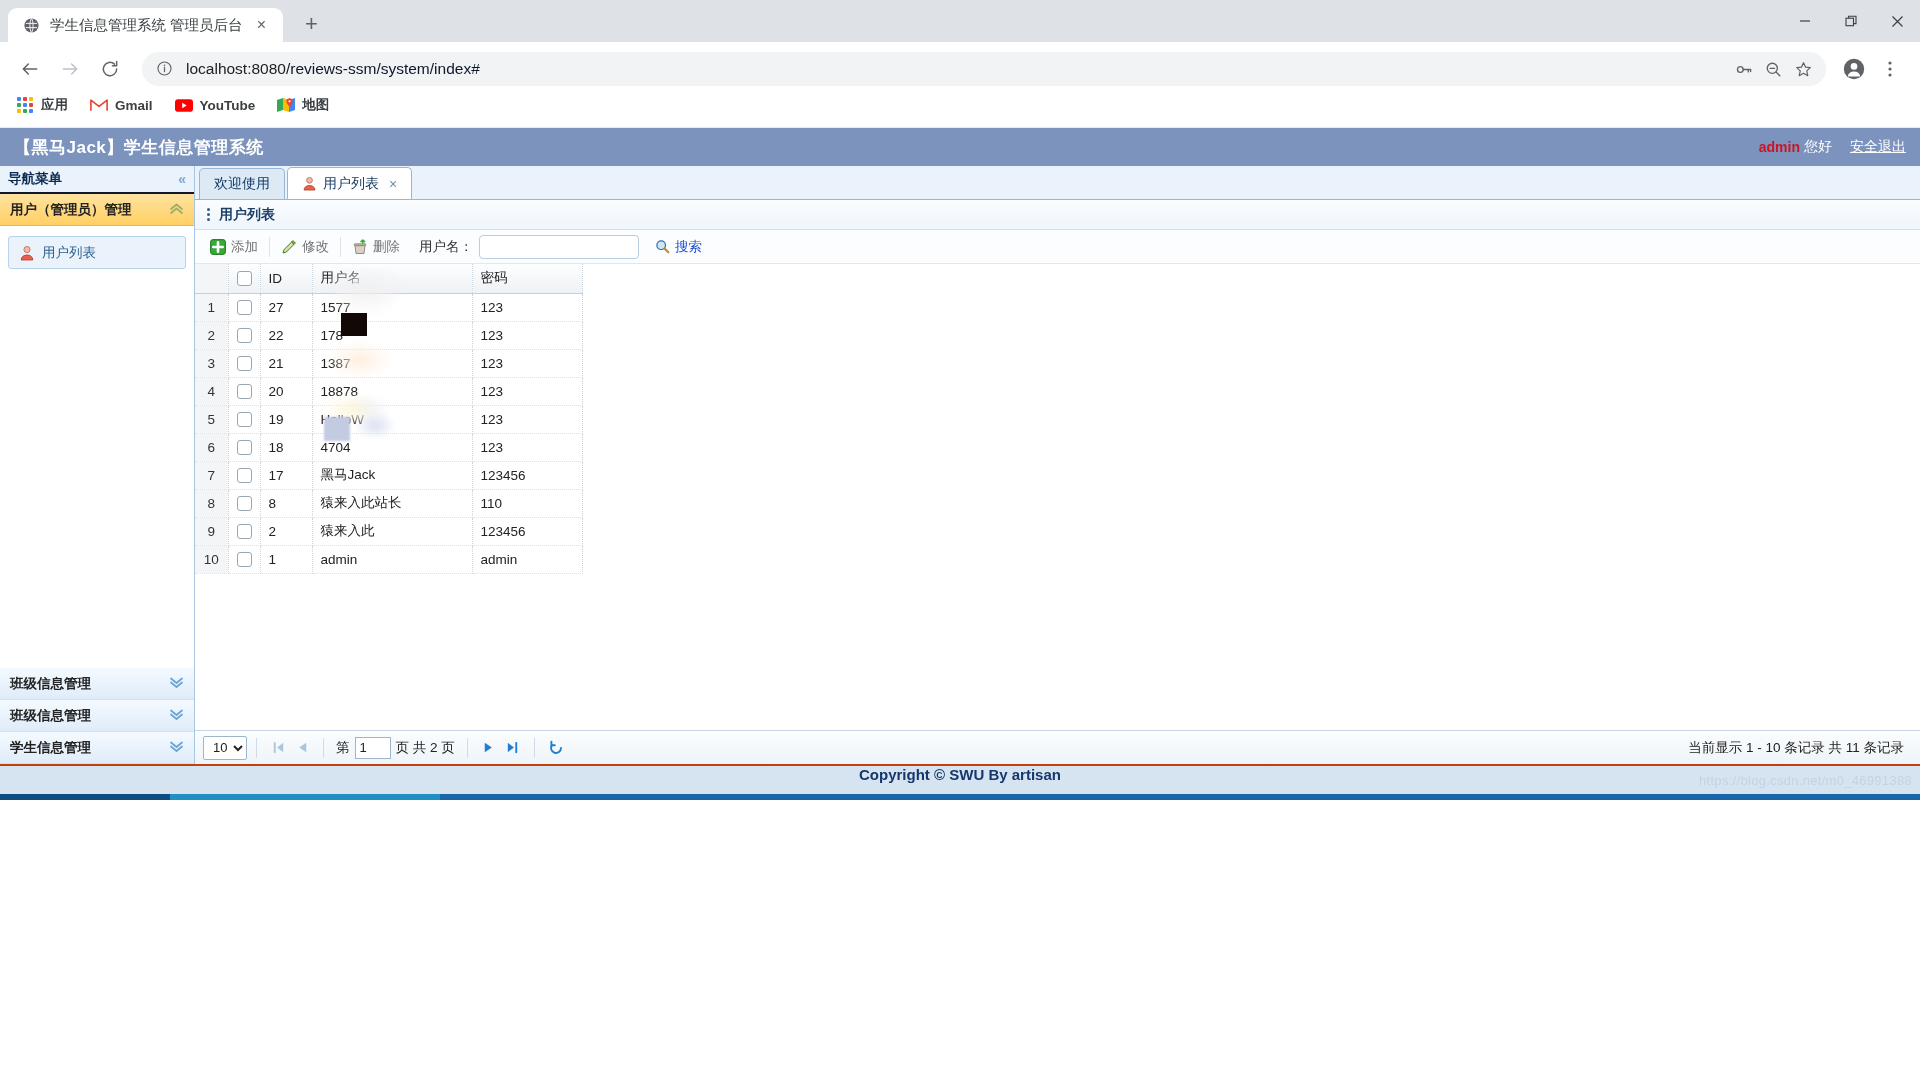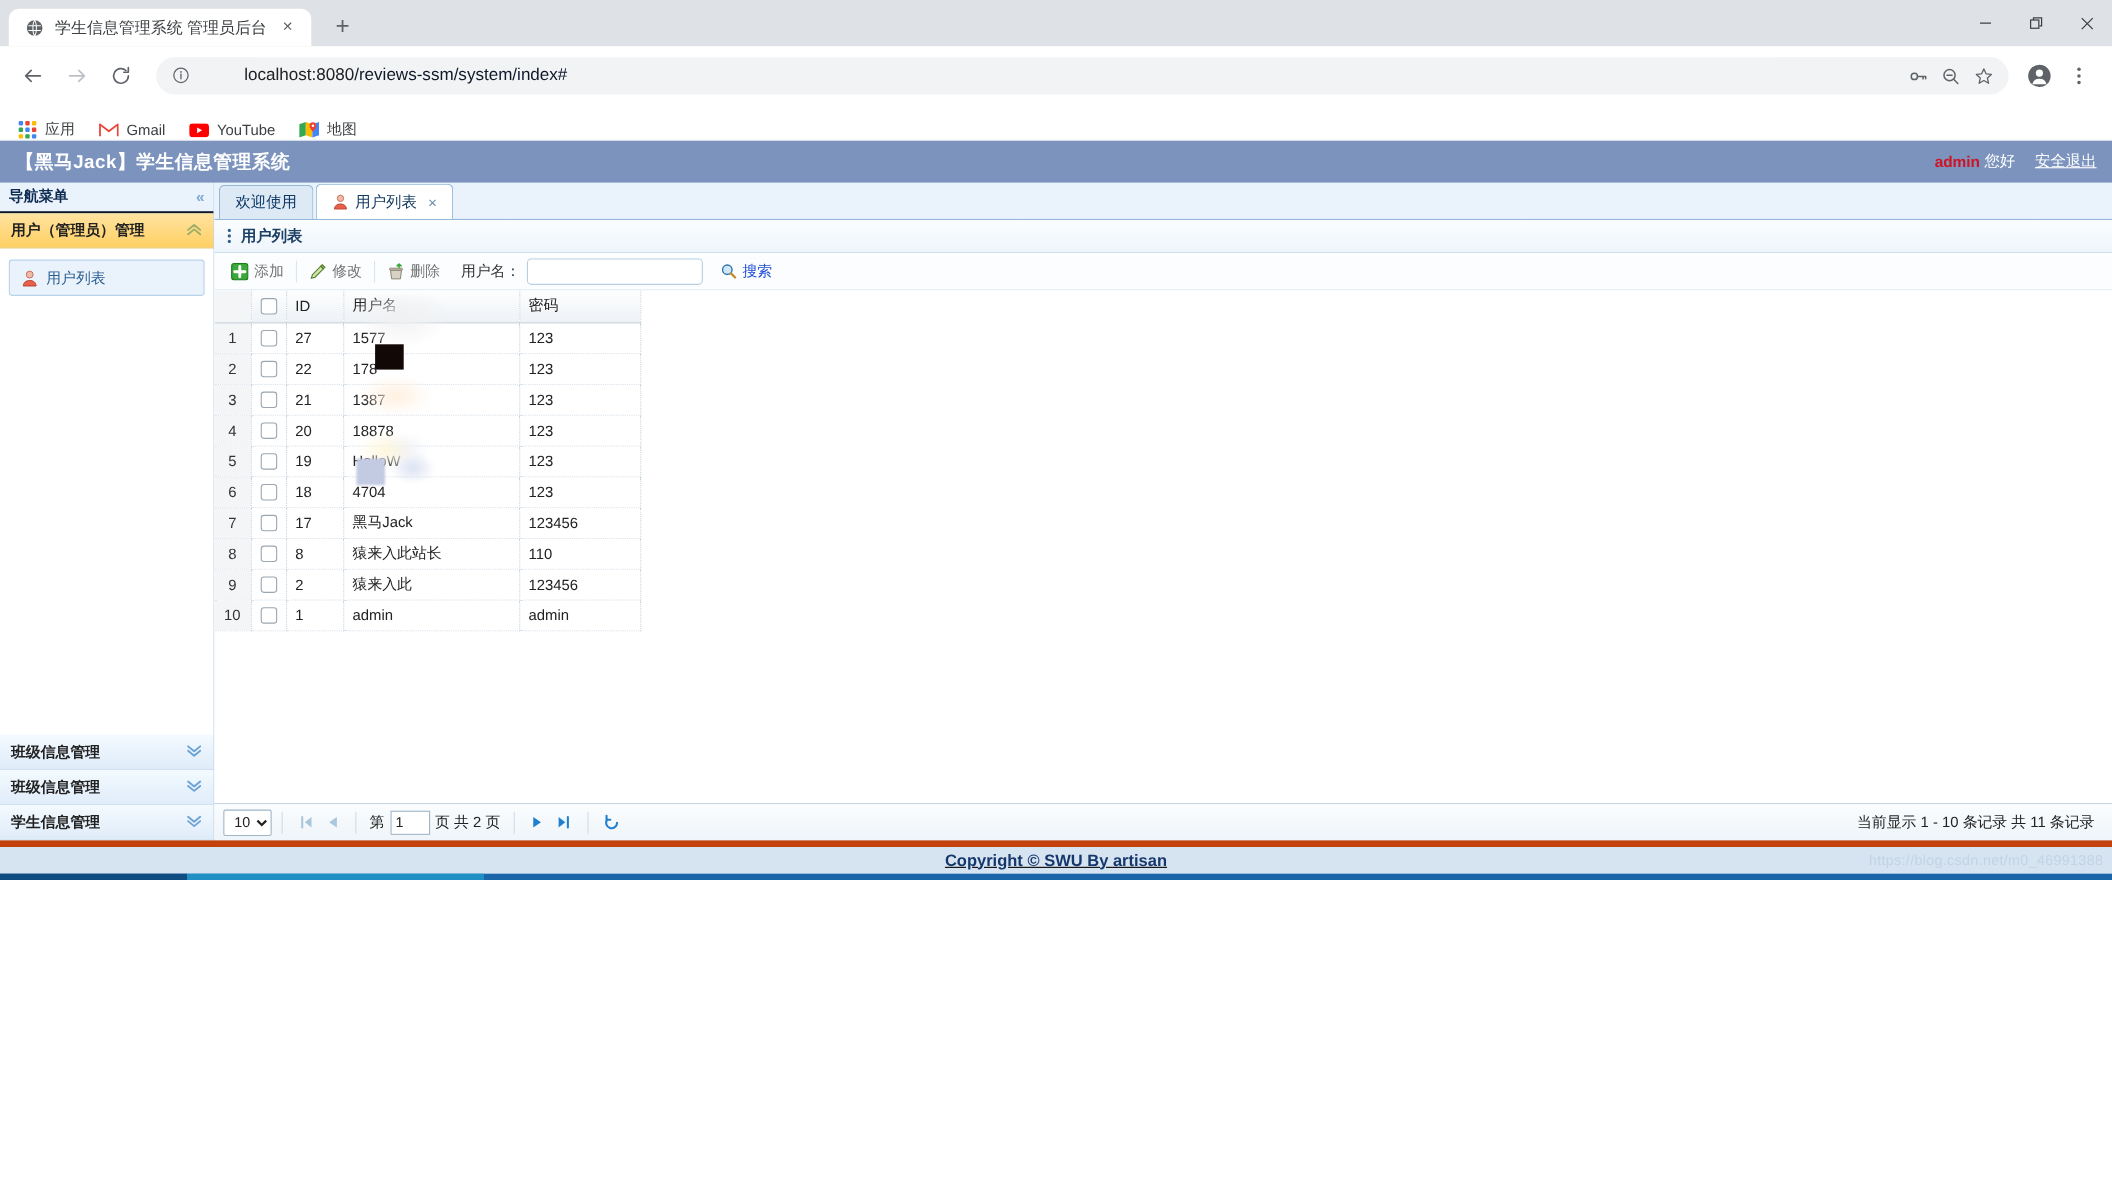--- a/index.html
+++ b/index.html
@@ -53,30 +53,30 @@
     justify-content:center; color:#5f6368; margin-right:4px;
   }
   .navbtn.dim { color:#bdc1c6; }
   .omnibox {
     flex:1; height:34px; background:#f1f3f4; border-radius:17px;
     display:flex; align-items:center; padding:0 8px 0 14px; margin:0 10px;
     min-width:0;
   }
   .omnibox .info-icon { width:18px; height:18px; margin-right:12px; flex:0 0 18px; color:#5f6368; }
   .url { font-size:15.5px; color:#202124; white-space:nowrap; overflow:hidden; }
-  .url .host { color:#202124;margin-left:36px; }
+  .url .host { color:#202124; }
   .url .path { color:#0f172a; }
   .omni-actions { margin-left:auto; display:flex; align-items:center; }
   .omni-actions .oi { width:30px; height:30px; display:flex; align-items:center; justify-content:center; color:#5f6368; }
   .tb-right { display:flex; align-items:center; }
   .tb-right .ri { width:36px; height:36px; display:flex; align-items:center; justify-content:center; color:#5f6368; }
 
   .bookmarks {
-    height:32px; background:#ffffff; display:flex; align-items:flex-end;
-    padding:0 16px; flex:0 0 32px; border-bottom:1px solid #e8eaed;
+    height:32px; background:#ffffff; display:flex; align-items:flex-start;
+    padding:0 16px; flex:0 0 32px; border-bottom:1px solid #e8eaed;font-weight:bold;
   }
   .bm { display:flex; align-items:center; margin-right:22px; font-size:13.5px; color:#3c4043; }
   .bm-ico { width:18px; height:18px; margin-right:7px; display:flex; align-items:center; justify-content:center; flex:0 0 18px; }
   .apps-grid { display:grid; grid-template-columns:repeat(3,4px); grid-template-rows:repeat(3,4px); gap:2px; }
   .apps-grid i { width:4px; height:4px; display:block; border-radius:1px; }
 
   
   .page { flex:1; display:flex; flex-direction:column; background:#fff; min-height:0; }
 
   .app-header {
@@ -198,24 +198,23 @@
   .pg-btn { width:24px; height:24px; display:flex; align-items:center; justify-content:center; }
   .pg-txt { font-size:13.5px; color:#222; margin:0 3px; }
   .pg-input {
     width:36px; height:22px; border:1px solid #9fb6c9; background:#fff;
     font-size:13px; text-align:left; padding:0 4px; color:#222; outline:none;
     font-family:"Liberation Sans", sans-serif; margin:0 2px;
   }
   .pg-info { margin-left:auto; font-size:13.5px; color:#222; padding-right:8px; }
 
   .footer {
-    height:30px; background:#d6e4f2; border-top:6px solid #c2410c;
-    display:flex; align-items:center; justify-content:center; flex:0 0 30px;
+    height:30px; background:#d6e4f2; border-top:2px solid #c2410c;
+    display:flex; align-items:flex-start; justify-content:center; flex:0 0 30px;
     position:relative;
-    text-decoration:underline;
   }
   .footer-text { font-size:15px; font-weight:bold; color:#15376b; }
   .watermark {
     position:absolute; right:8px; top:50%; transform:translateY(-50%);
     font-size:13px; color:#c3d3e4; letter-spacing:0.3px;
     font-family:"Liberation Sans", sans-serif;
   }
   .bottom-strip { height:6px; background:#1a66a8; flex:0 0 6px; display:flex; }
   .bottom-strip .s1 { width:170px; background:#0f4c81; }
   .bottom-strip .s2 { width:270px; background:#1f8fc4; }

